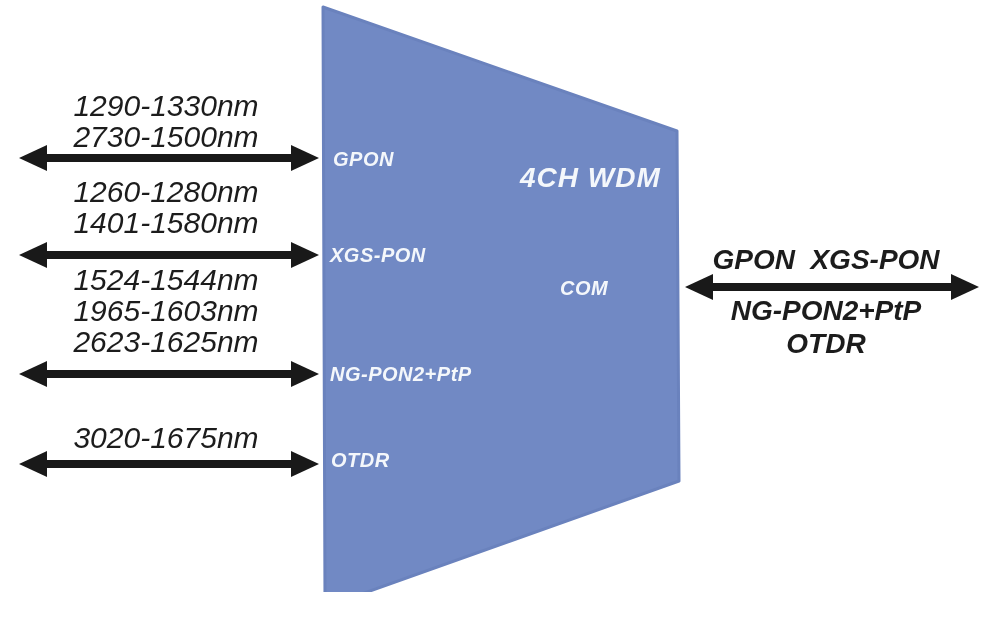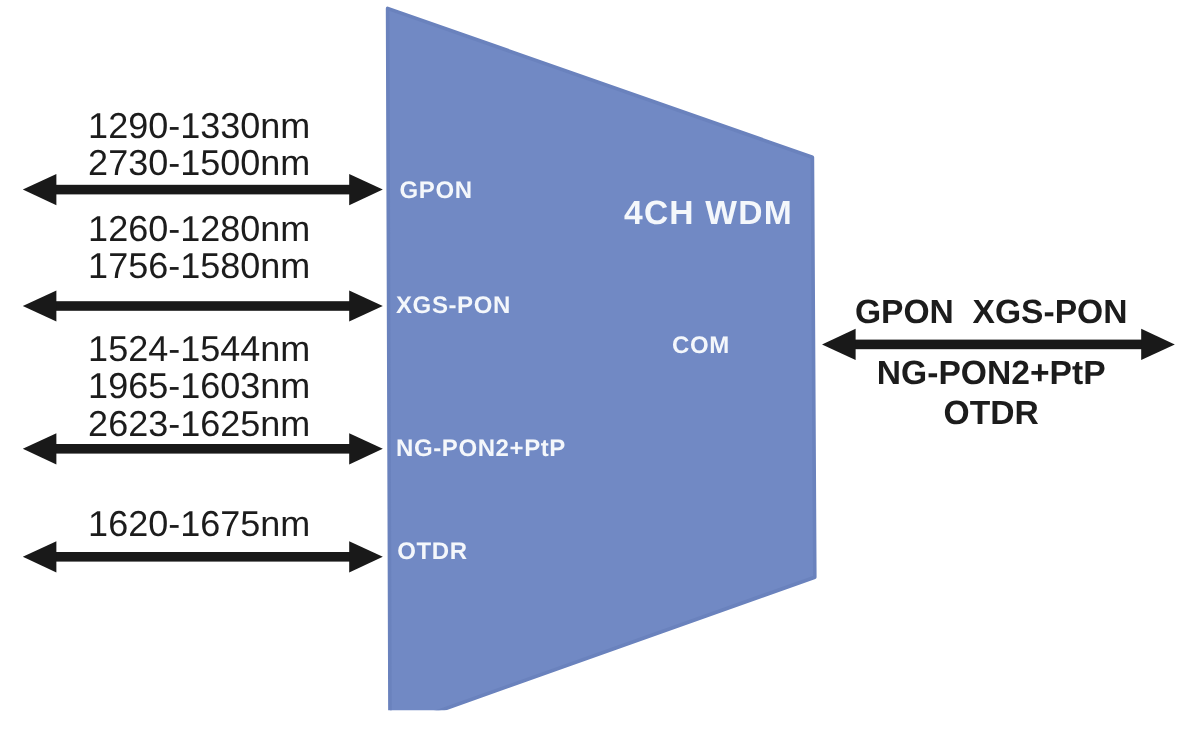--- a/index.html
+++ b/index.html
@@ -2,20 +2,21 @@
 <html style="--device-fill: #7189c4; --device-stroke: #6a82bd; --device-text: #f4f7fb; --arrow: #191919; --text: #1c1c1c; --background: #ffffff;"><head>
 <meta charset="utf-8">
 <style>
   html,body{margin:0;padding:0;background:#fff;}
   .canvas{
     position:relative;
     width:1000px;height:592px;
     background:var(--background,#ffffff);
     overflow:hidden;
     font-family:"Liberation Sans", sans-serif;
+    font-style:italic;
   }
   .device-svg{position:absolute;left:0;top:0;width:1000px;height:621px;}
   .device-svg polygon{
     fill:var(--device-fill,#7189c4);
     stroke:var(--device-stroke,#6a82bd);
     stroke-width:3;
     stroke-linejoin:round;
   }
   
   .h-arrow{position:absolute;height:8px;background:var(--arrow,#191919);}
@@ -30,21 +31,21 @@
   .a3{left:46px;top:370px;width:246px;}
   .a4{left:46px;top:460px;width:246px;}
   .a5{left:712px;top:283px;width:240px;}
   
   .wl-group{
     position:absolute;left:40px;width:252px;text-align:center;
     font-size:30px;line-height:31px;color:var(--text,#1c1c1c);
   }
   .g1{top:90px;}
   .g2{top:176px;}
-  .g3{top:276px;}
+  .g3{top:264px;}
   .g4{top:422px;}
   
   .port{
     position:absolute;font-weight:bold;font-size:20px;line-height:28px;
     color:var(--device-text,#f4f7fb);letter-spacing:0.5px;
   }
   .p-gpon{left:333px;top:145px;}
   .p-xgs{left:330px;top:241px;}
   .p-ng{left:330px;top:360px;}
   .p-otdr{left:331px;top:446px;}
@@ -70,29 +71,29 @@
   <svg class="device-svg" viewBox="0 0 1000 621" xmlns="http://www.w3.org/2000/svg">
     <polygon points="323,7 677,131 679,481 325,607"></polygon>
   </svg>
 
   <div class="wl-group g1">
     <div>1290-1330nm</div>
     <div>2730-1500nm</div>
   </div>
   <div class="wl-group g2">
     <div>1260-1280nm</div>
-    <div>1756-1580nm</div>
+    <div>1401-1580nm</div>
   </div>
   <div class="wl-group g3">
     <div>1524-1544nm</div>
     <div>1965-1603nm</div>
     <div>2623-1625nm</div>
   </div>
   <div class="wl-group g4">
-    <div>1620-1675nm</div>
+    <div>3020-1675nm</div>
   </div>
 
   <div class="h-arrow a1"></div>
   <div class="h-arrow a2"></div>
   <div class="h-arrow a3"></div>
   <div class="h-arrow a4"></div>
 
   <div class="port p-gpon">GPON</div>
   <div class="port p-xgs">XGS-PON</div>
   <div class="port p-ng">NG-PON2+PtP</div>

